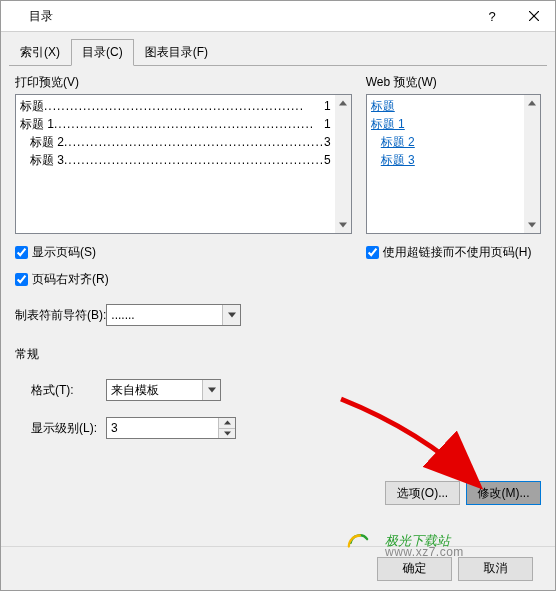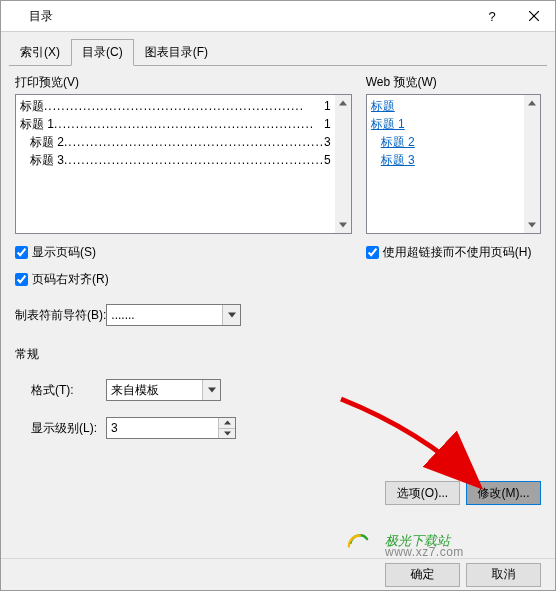--- a/index.html
+++ b/index.html
@@ -74,23 +74,23 @@
   .button-row { position: absolute; right: 14px; display: flex; gap: 6px; }
   .button-row.mid { top: 480px; }
   .btn-std {
     min-width: 75px; height: 24px; background: #e1e1e1; border: 1px solid #adadad;
     font-size: 12px; display: flex; align-items: center; justify-content: center;
     padding: 0 10px; cursor: default;
   }
   .btn-std.highlight { border-color: #0078d7; background: #a3a3a3; }
   
   .footer {
-    position: absolute; bottom: 0; left: 0; right: 0; height: 32px;
+    position: absolute; bottom: 0; left: 0; right: 0; height: 44px;
     border-top: 1px solid #d8d8d8; display: flex; justify-content: flex-end;
-    align-items: center; padding-right: 14px; gap: 6px;
+    align-items: center; padding-right: 22px; gap: 6px;
   }
   
   .arrow-annotation {
     position: absolute; top: 390px; left: 330px; pointer-events: none;
   }
   
   .watermark {
     position: absolute; bottom: 38px; right: 105px; font-size: 13px;
     color: #2aa030; display: flex; align-items: center; gap: 16px; z-index: 5;
     font-style: italic; font-weight: 500;

